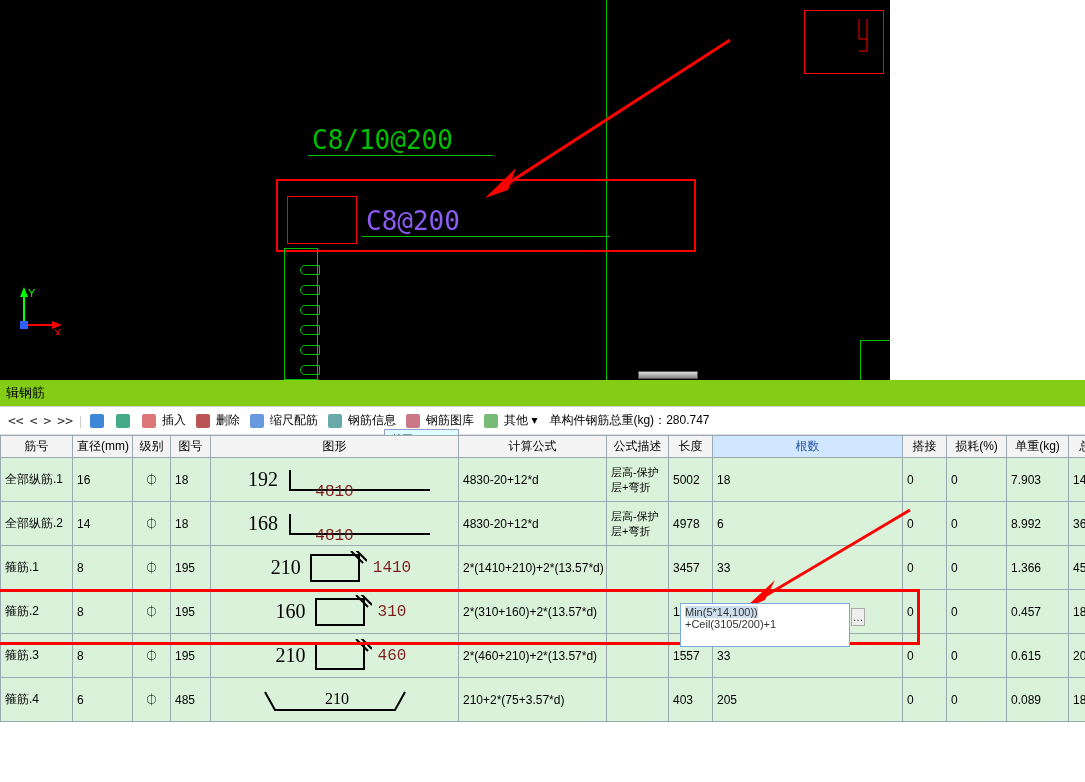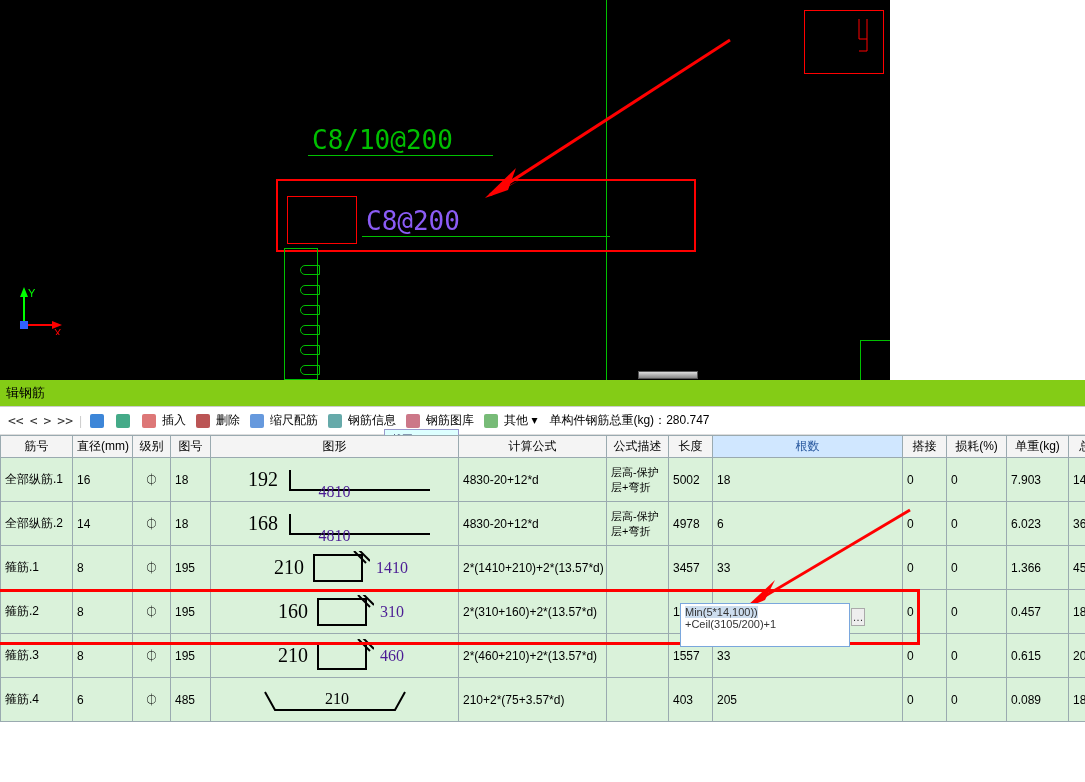--- a/index.html
+++ b/index.html
@@ -35,21 +35,21 @@
   .table-wrap { position:relative; }
   table { border-collapse:collapse; width:100%; table-layout:fixed; }
   th, td { border:1px solid #9aaab0; padding:0 4px; height:24px; text-align:left; font-size:12px; overflow:hidden; white-space:nowrap; }
   th { background:#f4f4f4; font-weight:normal; text-align:center; height:22px; }
   th.active { background:#d0e7ff; color:#2a5aa0; }
   td.center { text-align:center; }
   tbody tr { background:#daf2da; height:44px; }
   tbody td { height:44px; }
   .shape-cell { display:flex; align-items:center; justify-content:center; gap:6px; height:100%; }
   .shape-num { font-family:serif; font-size:20px;margin-left:13px; }
-  .shape-red { color:#4c1d95; font-family:Liberation Serif, serif; font-size:16px; }
+  .shape-red { color:#7f1d1d; font-family:Liberation Mono, monospace; font-size:16px; }
   .inline-edit { position:absolute; background:#fff; border:1px solid #7aa7dd; padding:2px 4px; font-size:11px; color:#333; width:170px; height:44px; }
   .inline-edit .sel { background:#cde; }
   .ellipsis-btn { position:absolute; right:-16px; top:4px; width:14px; height:18px; border:1px solid #aaa; background:#eee; text-align:center; line-height:16px; cursor:pointer; }
   .row-highlight { position:absolute; border:3px solid #ff0000; pointer-events:none; }
   .tooltip-box { position:absolute; background:#dff; border:1px solid #99c; padding:2px 6px; font-size:11px; color:#336; }
 
   .col-rebar{width:72px}.col-dia{width:60px}.col-grade{width:38px}.col-shapeno{width:40px}
   .col-shape{width:248px}.col-formula{width:148px}.col-desc{width:62px}.col-len{width:44px}
   .col-count{width:190px}.col-splice{width:44px}.col-waste{width:60px}.col-uw{width:62px}.col-tw{width:62px}
 </style>
@@ -197,21 +197,21 @@
                 </svg>
       </div>
               <div style="text-align:center;margin-top:-18px"><span class="shape-red">4810</span></div>
             </td>
             <td>4830-20+12*d</td>
             <td style="white-space:normal;font-size:11px">层高-保护层+弯折</td>
             <td>4978</td>
             <td>6</td>
             <td>0</td>
             <td>0</td>
-            <td>6.023</td>
+            <td>8.992</td>
             <td>36.138</td>
           </tr>
           <tr>
             <td>箍筋.1</td>
             <td>8</td>
             <td class="center">⏀</td>
             <td>195</td>
             <td>
               <div class="shape-cell">
                 <span class="shape-num">210</span>

